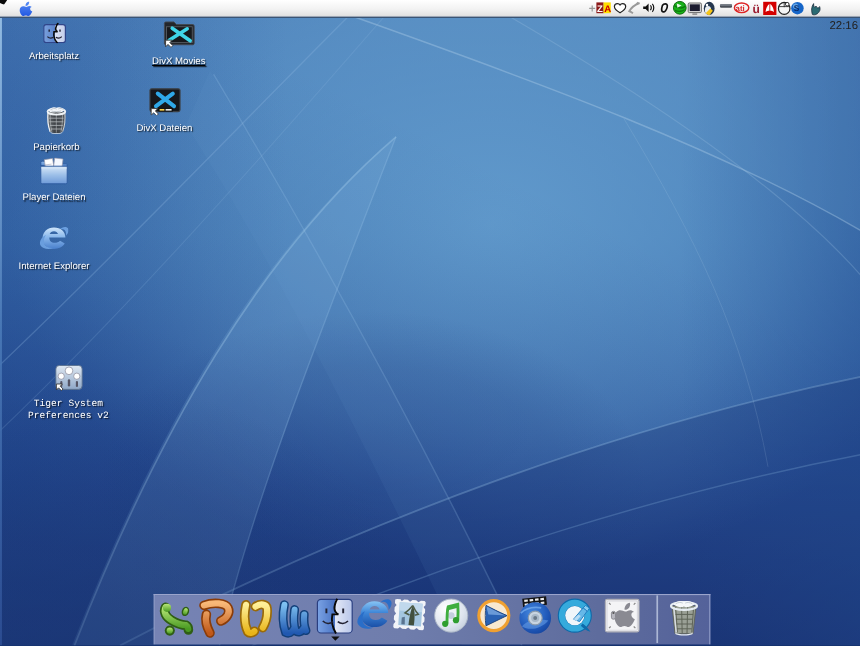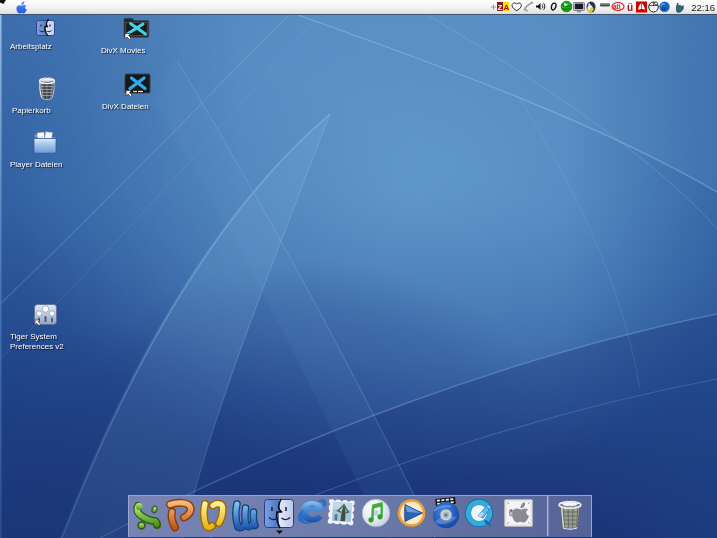--- a/index.html
+++ b/index.html
@@ -4,22 +4,22 @@
 <style>
 html,body{margin:0;padding:0;}
 body{width:717px;height:538px;overflow:hidden;font-family:"Liberation Sans",sans-serif;background:#16336e;-webkit-font-smoothing:antialiased;}
 #screen{position:relative;width:717px;height:538px;}
 #wall{position:absolute;left:0;top:14px;}
 #menubar{position:absolute;left:0;top:0;width:717px;height:14px;
 background:linear-gradient(#ffffff,#f2f2f2 55%,#e3e3e3 90%,#d8d8d8);
 border-bottom:1px solid #3a5474;}
 #corner{position:absolute;left:0;top:0;width:6px;height:4px;
 background:#0a0a0a;clip-path:polygon(0 0,100% 0,55% 100%,0 60%);}
-#clock{position:absolute;right:2px;top:2px;font-size:9.5px;color:#222;letter-spacing:0px;}
-.icon{position:absolute;text-align:left;}
+#clock{position:absolute;right:2px;top:16px;font-size:9.5px;color:#222;letter-spacing:0px;}
+.icon{position:absolute;text-align:center;}
 .ilabel{margin-top:6px;color:#fff;font-size:8px;text-shadow:1px 1px 1px rgba(0,0,0,0.75);white-space:nowrap;line-height:10px;}
 #dock{position:absolute;left:128px;top:495px;width:464px;height:42px;
 background:linear-gradient(90deg,#7683b4,#6f7dac 45%,#5e6c9d 80%,#54629a);
 border:1px solid #9aa4cc;border-bottom:none;box-sizing:border-box;}
 </style>
 </head>
 <body>
 <div id="screen">
 
 <svg id="wall" width="717" height="524" viewBox="0 0 717 524">
@@ -175,31 +175,31 @@
           </linearGradient>
         </defs>
 <rect x="0.5" y="1.5" width="18" height="15" rx="2" fill="url(#fin1)" stroke="#30458a" stroke-width="1"></rect>
 <path d="M12.5,0 C10,3.5 9.5,6.5 12,7.5 L9,7.5 C8.5,10.5 9.5,14.5 12,17" fill="none" stroke="#0a0a0a" stroke-width="1.3"></path>
 <path d="M5,5.5 l0,2 M14,5.5 l0,2" stroke="#223" stroke-width="1.2" fill="none"></path>
 <path d="M3.5,11.5 C5,13 7,13 8.5,12 M10.5,12 C12,13 14,13 15.5,11.5" stroke="#223" stroke-width="1" fill="none"></path>
 </svg>
 <div class="ilabel">Arbeitsplatz</div>
 </div>
 
-<div class="icon" style="left:101px;top:17px;width:70px;">
+<div class="icon" style="left:114px;top:17px;width:70px;text-decoration:underline;">
 <svg width="27" height="23" viewBox="0 0 27 23" style="display:block;margin:0 auto;">
 <path d="M1,4 L1,2.5 C1,1.8 1.5,1.3 2.2,1.3 L9,1.3 L11,3.5 L24.5,3.5 C25.3,3.5 25.8,4 25.8,4.8 L25.8,19 C25.8,19.8 25.3,20.3 24.5,20.3 L2.2,20.3 C1.5,20.3 1,19.8 1,19 Z" fill="#23262b" stroke="#44484f" stroke-width="0.8"></path>
 <rect x="2.8" y="5.3" width="21.4" height="13.2" fill="#17191d" stroke="#5a5f66" stroke-width="0.7"></rect>
 <path d="M5,16.5 L20,7 M7.5,6.5 L22.5,17" stroke="#3fd4e8" stroke-width="3" stroke-linecap="round"></path>
 <path d="M2,22 l0,-5.5 l5.5,0 l-2,2 l2.5,2.5 l-1.5,1.5 l-2.5,-2.5 Z" fill="#fff" stroke="#333" stroke-width="0.7"></path>
 </svg>
 <div class="ilabel">DivX Movies</div>
 </div>
 
-<div class="icon" style="left:12px;top:76px;width:70px;">
+<div class="icon" style="left:12px;top:88px;width:70px;">
 <svg width="20" height="24" viewBox="0 0 20 24" style="display:block;margin:0 auto;">
 <defs>
           <linearGradient id="trg" x1="0" y1="0" x2="1" y2="0">
 <stop offset="0" stop-color="#6a6e72"></stop>
             <stop offset="0.45" stop-color="#3c4044"></stop>
             <stop offset="1" stop-color="#55595e"></stop>
           </linearGradient>
         </defs>
 <path d="M2.8,5 C2.2,11 2.8,17 4.6,21.5 C6.5,23.3 13.5,23.3 15.4,21.5 C17.2,17 17.8,11 17.2,5 Z" fill="url(#trg)"></path>
 <path d="M4.2,7.5 h11.6 M4,10.5 h12 M4.2,13.5 h11.6 M4.6,16.5 h10.8 M5.2,19.5 h9.6" stroke="#c8ccd0" stroke-width="0.7" fill="none" opacity="0.8"></path>
@@ -242,23 +242,40 @@
 <path d="M1,7 L1,4.5 C1,3.8 1.5,3.3 2.2,3.3 L8,3.3 L10,5.5 L22,5.5 C22.8,5.5 23,6 23,6.6 L23,8 Z" fill="url(#fol1)" stroke="#2d5a9e" stroke-width="0.8"></path>
 <rect x="4.5" y="1.5" width="7" height="9" fill="#fff" stroke="#99a" stroke-width="0.5" transform="rotate(-8 8 6)"></rect>
 <rect x="12" y="1" width="7" height="9" fill="#f4f8ff" stroke="#99a" stroke-width="0.5" transform="rotate(7 15 5.5)"></rect>
 <path d="M4,6 h6 M4,8 h6" stroke="#aab" stroke-width="0.5" transform="rotate(-8 8 6)"></path>
 <path d="M1,21 L1,7.5 L23,7.5 L23,21 C23,21.7 22.5,22.2 21.8,22.2 L2.2,22.2 C1.5,22.2 1,21.7 1,21 Z" fill="url(#fol2)" stroke="#2d5a9e" stroke-width="0.8"></path>
 <path d="M1.5,9 L22.5,9" stroke="#d4e4f6" stroke-width="1" opacity="0.9"></path>
 </svg>
 <div class="ilabel">Player Dateien</div>
 </div>
 
-
-
-<div class="icon" style="left:10px;top:304px;width:70px;">
+<div class="icon" style="left:10px;top:187px;width:70px;">
+<svg width="24" height="24" viewBox="0 0 24 24" style="display:block;margin:0 auto;">
+<defs>
+          <linearGradient id="ieg" x1="0" y1="0" x2="0" y2="1">
+<stop offset="0" stop-color="#d0e6fa"></stop>
+            <stop offset="0.45" stop-color="#8ab8ec"></stop>
+            <stop offset="1" stop-color="#4a80cc"></stop>
+          </linearGradient>
+        </defs>
+<g transform="translate(12,12) scale(1.12) translate(-12,-11.5)">
+          <path d="M12,3 C17,3 20.5,6 20.5,10.5 L8.5,10.5 C8.5,13 10,14.5 12.5,14.5 C14,14.5 15.5,14 16.5,13 L20,15 C18.5,17.5 15.5,19 12,19 C7,19 3.5,15.5 3.5,11 C3.5,6.5 7,3 12,3 Z M8.8,8 L15,8 C14.6,6.5 13.5,5.8 12,5.8 C10.4,5.8 9.2,6.6 8.8,8 Z" fill="url(#ieg)"></path>
+<path d="M2,16.5 C0.5,14 2.5,10.5 6,8.5 C4.5,11 4,13.5 5,15.5 C6,17.5 8.5,18.5 11.5,18.3 C8,20 3.5,19 2,16.5 Z" fill="#6a9ede"></path>
+<path d="M16,4.5 C18,2.5 21,2 22.3,3.5 C23.5,4.9 22.8,7.3 21,9.2 C21.2,7 20.6,5.4 19.3,4.6 C18.3,4 17.2,4 16,4.5 Z" fill="#6a9ede"></path>
+        </g>
+</svg>
+<div class="ilabel">Internet Explorer</div>
+</div>
+
+
+<div class="icon" style="left:22px;top:304px;width:70px;font-family:Liberation Mono, monospace;">
 <svg width="23" height="22" viewBox="0 0 23 22" style="display:block;margin:0 auto;">
 <defs>
           <linearGradient id="spg" x1="0" y1="0" x2="0" y2="1">
 <stop offset="0" stop-color="#dfe8f2"></stop>
             <stop offset="1" stop-color="#8fa8c8"></stop>
           </linearGradient>
         </defs>
 <rect x="0.5" y="0.5" width="22" height="20" rx="3" fill="url(#spg)" stroke="#5a708e" stroke-width="0.8"></rect>
 <circle cx="11.5" cy="5" r="3.2" fill="#fff" stroke="#889" stroke-width="0.6"></circle>
 <circle cx="5" cy="9.5" r="2.6" fill="#fff" stroke="#889" stroke-width="0.6"></circle>

